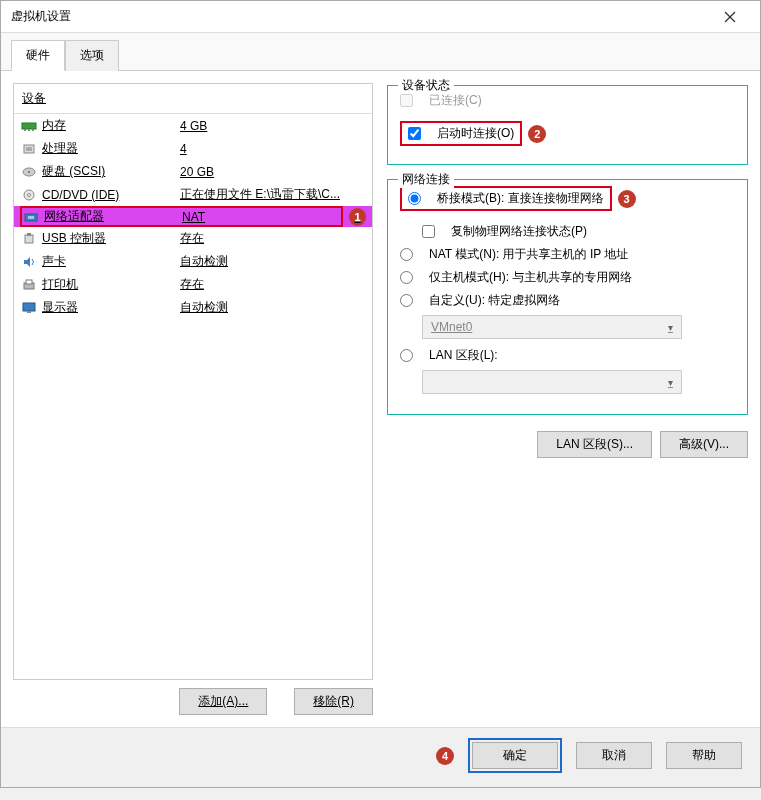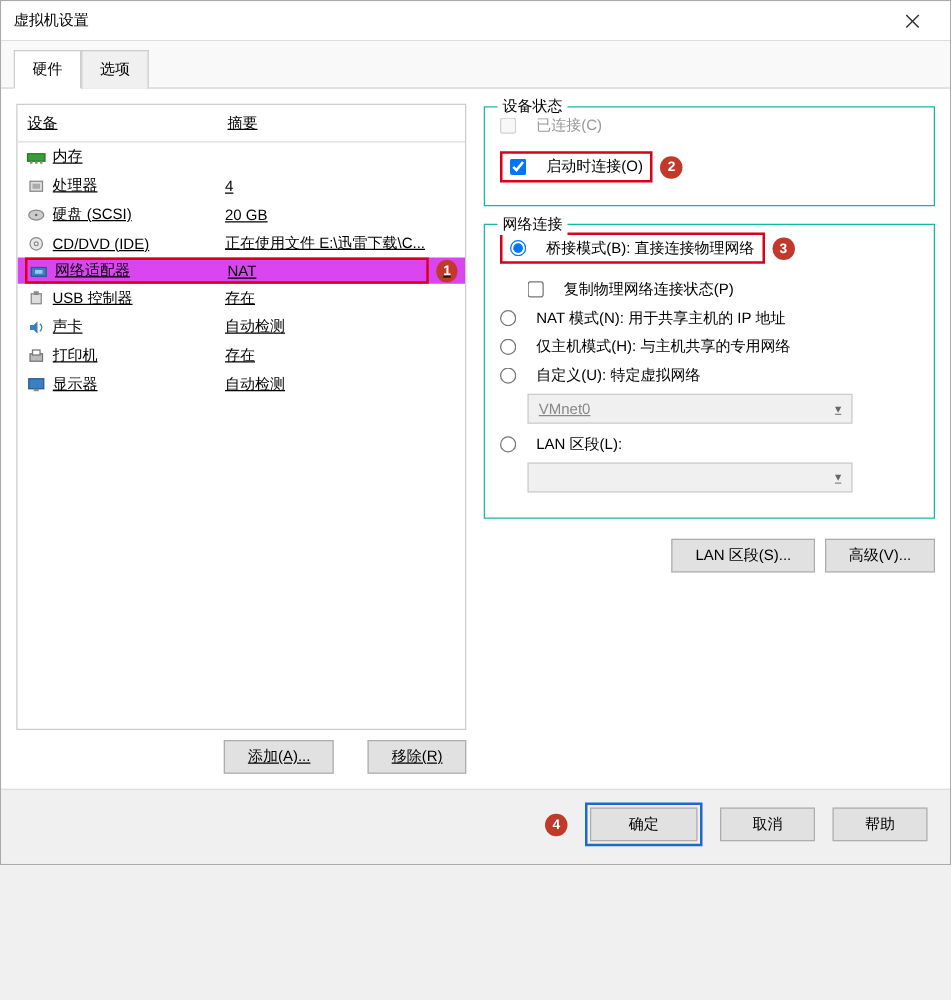--- a/index.html
+++ b/index.html
@@ -9,21 +9,21 @@
       background: #f0f0f0;
       width: 761px;
       height: 800px;
       overflow: hidden;
       color: #000;
     }
     .dialog {
       background: #fff;
       border: 1px solid #aaa;
       width: 761px;
-      height: 692px;
+      height: 788px;
       display: flex;
       flex-direction: column;
     }
     .titlebar {
       display: flex;
       align-items: center;
       justify-content: space-between;
       padding: 6px 10px;
       border-bottom: 1px solid #ddd;
       background: #fff;
@@ -230,33 +230,33 @@
     <div class="tab active">硬件</div>
     <div class="tab">选项</div>
   </div>
 
   <div class="content">
 
     <div class="left-panel">
       <div class="device-list">
         <div class="device-header">
           <div class="col-device">设备</div>
-          <div class="col-summary">摘要</div>
         </div>
 
         <div class="device-row">
           <span class="icon">
             <svg width="16" height="12">
                 <rect x="1" y="3" width="14" height="6" fill="#3a9c3a" stroke="#237823"></rect>
                 <rect x="3" y="9" width="2" height="2" fill="#888"></rect>
                 <rect x="7" y="9" width="2" height="2" fill="#888"></rect>
                 <rect x="11" y="9" width="2" height="2" fill="#888"></rect>
               </svg>
           </span>
           <span class="name">内存</span>
+          <span class="summary">4 GB</span>
         </div>
 
         <div class="device-row">
           <span class="icon">
             <svg width="16" height="14">
                 <rect x="3" y="3" width="10" height="8" fill="#ddd" stroke="#888"></rect>
                 <rect x="5" y="5" width="6" height="4" fill="#aaa"></rect>
               </svg>
           </span>
           <span class="name">处理器</span>

